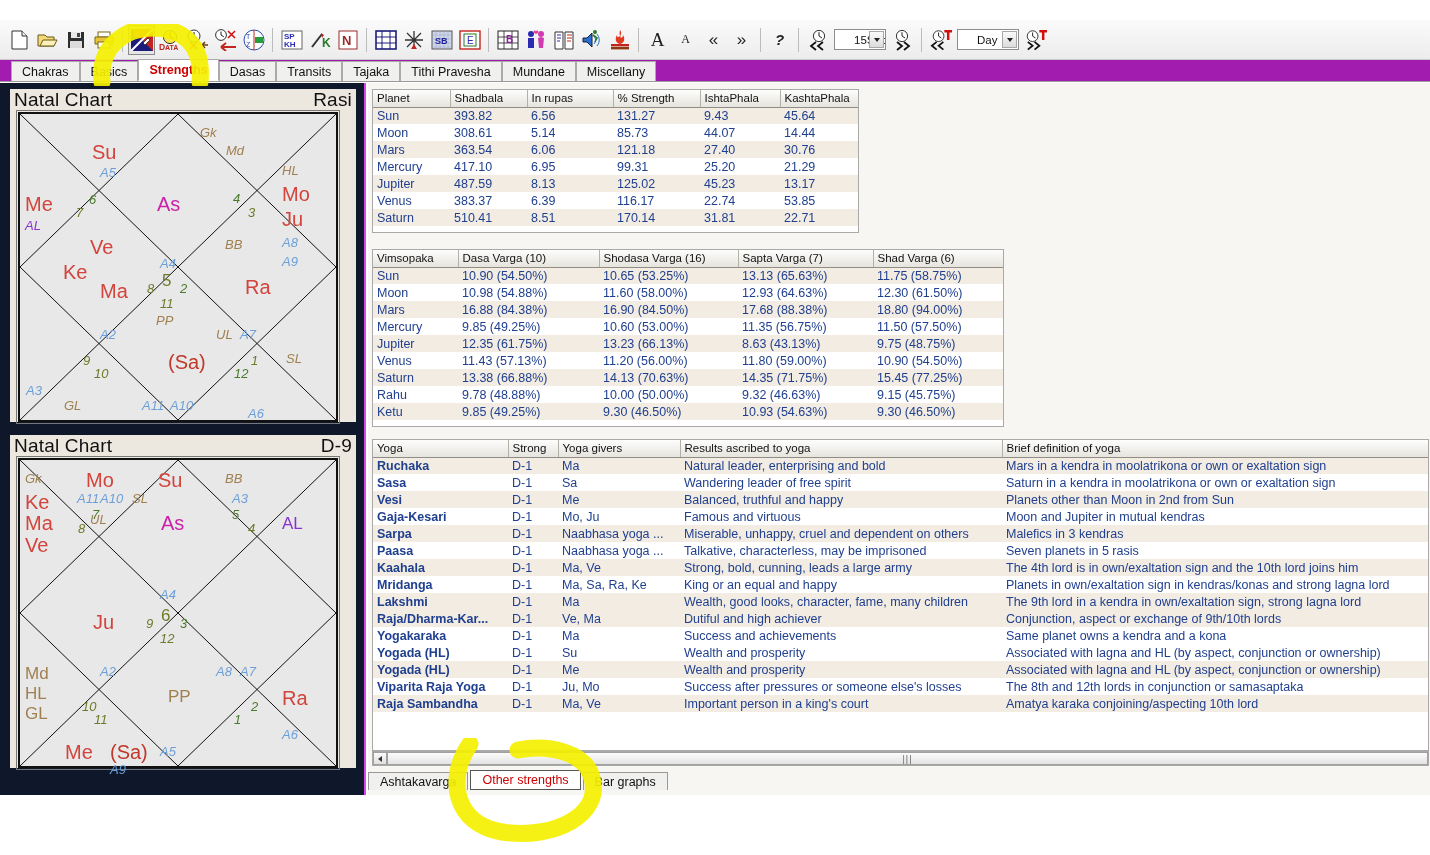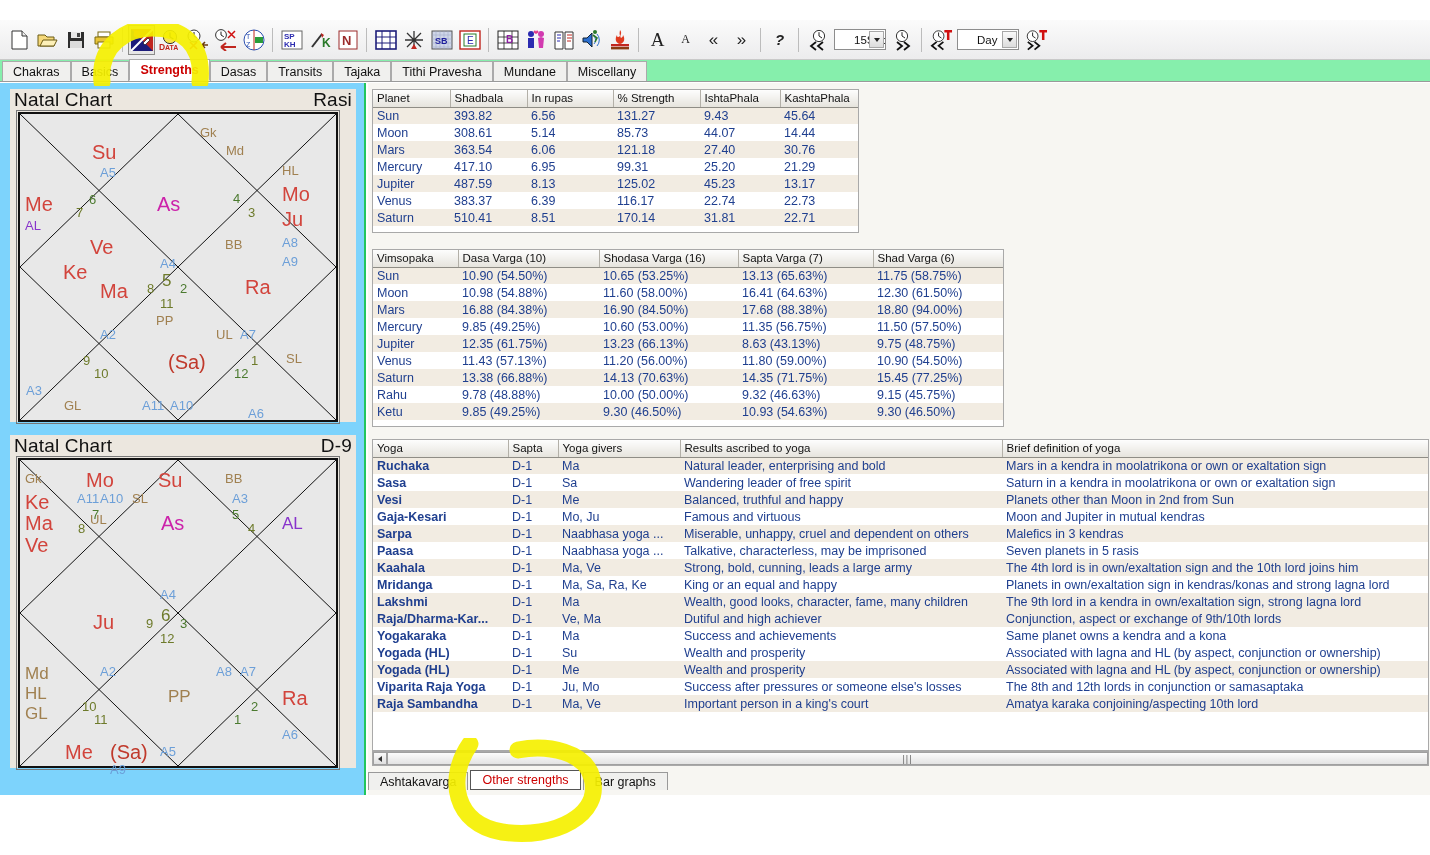--- a/index.html
+++ b/index.html
@@ -46,38 +46,38 @@
     background:linear-gradient(#fafafa,#dcdcdc); border:1px solid #a8a8a8;
     display:flex; align-items:center; justify-content:center;
   }
   .combo.wide { width:62px; }
   .carrow i { display:block; width:0;height:0;border-left:3.5px solid transparent;
               border-right:3.5px solid transparent;border-top:4px solid #222; }
 
   
   .tabbar {
     position:absolute; left:0; top:60px; width:1430px; height:22px;
-    background:#86efac; display:flex; align-items:flex-end; padding-left:2px;
+    background:#a21caf; display:flex; align-items:flex-end; padding-left:11px;
     border-bottom:1px solid #9a9a9a;
   }
   .tab {
     height:20px; padding:0 10px; display:flex; align-items:center;
     font-size:12.5px; color:#111; background:#f0f0ee;
     border-left:1px solid #aaa; border-right:1px solid #aaa; border-top:1px solid #aaa;
     margin-right:0px; cursor:default; position:relative;
   }
   .tab.active {
     background:#fff; color:#cc0000; font-weight:bold; height:22px;
     border-bottom:1px solid #fff; z-index:3;
   }
 
   
   .leftpane {
     position:absolute; left:0; top:83px; width:366px; height:712px;
-    background:#7dd3fc; border-right:2px solid #22c55e;
+    background:#0f172a; border-right:2px solid #d946ef;
   }
   .rightpane {
     position:absolute; left:368px; top:83px; width:1062px; height:712px;
     background:#f7f6f2;
   }
 
   
   .chartbox { position:absolute; left:10px; width:346px; background:#ece7df; }
   .chart-hdr { display:flex; justify-content:space-between; align-items:baseline;
                font-size:19px; color:#111; padding:0 4px 1px 4px; letter-spacing:.2px; }
@@ -90,21 +90,21 @@
   .p-red   { color:#d2443c; }
   .p-grn   { color:#4b7a2f; }
   .p-blue  { color:#6c9fd8; }
   .p-mag   { color:#cc22aa; }
   .p-pur   { color:#8833cc; }
   .p-tan   { color:#a08050; }
   .p-olive { color:#6d7a2a; }
   .p-dkred { color:#c0392b; }
   .sz20 { font-size:20px; }
   .sz17 { font-size:17px; }
-  .sz13 { font-size:13px; }
+  .sz13 { font-size:13px;font-style:italic; }
 
   
   .grid { position:absolute; background:#fff; border:1px solid #a9a9a9; overflow:hidden; }
   table.g { border-collapse:collapse; width:100%; table-layout:fixed; }
   table.g thead th {
     background:linear-gradient(#fdfdfd,#e6e4dd);
     border-right:1px solid #b3b0a8; border-bottom:1px solid #8f8d86;
     font-size:11.5px; font-weight:normal; color:#111; text-align:left;
     padding:2px 4px; height:17px; white-space:nowrap; overflow:hidden;
   }
@@ -578,21 +578,21 @@
               <td>125.02</td>
               <td>45.23</td>
               <td>13.17</td>
             </tr>
             <tr class="even">
               <td class="planet">Venus</td>
               <td>383.37</td>
               <td>6.39</td>
               <td>116.17</td>
               <td>22.74</td>
-              <td>22.73</td>
+              <td>53.85</td>
             </tr>
             <tr class="odd">
               <td class="planet">Saturn</td>
               <td>510.41</td>
               <td>8.51</td>
               <td>170.14</td>
               <td>31.81</td>
               <td>22.71</td>
             </tr>
           </tbody>
@@ -622,21 +622,21 @@
               <td class="planet">Sun</td>
               <td>10.90  (54.50%)</td>
               <td>10.65  (53.25%)</td>
               <td>13.13  (65.63%)</td>
               <td>11.75  (58.75%)</td>
             </tr>
             <tr class="even">
               <td class="planet">Moon</td>
               <td>10.98  (54.88%)</td>
               <td>11.60  (58.00%)</td>
-              <td>16.41  (64.63%)</td>
+              <td>12.93  (64.63%)</td>
               <td>12.30  (61.50%)</td>
             </tr>
             <tr class="odd">
               <td class="planet">Mars</td>
               <td>16.88  (84.38%)</td>
               <td>16.90  (84.50%)</td>
               <td>17.68  (88.38%)</td>
               <td>18.80  (94.00%)</td>
             </tr>
             <tr class="even">
@@ -690,21 +690,21 @@
         <colgroup>
             <col style="width:135px">
             <col style="width:50px">
             <col style="width:122px">
             <col style="width:322px">
             <col style="width:428px">
           </colgroup>
         <thead>
             <tr id="yoga-head">
               <th>Yoga</th>
-              <th>Sapta</th>
+              <th>Strong</th>
               <th>Yoga givers</th>
               <th>Results ascribed to yoga</th>
               <th>Brief definition of yoga</th>
             </tr>
           </thead>
         <tbody id="yoga-body">
             <tr class="odd">
               <td class="yoganame">Ruchaka</td>
               <td>D-1</td>
               <td>Ma</td>

